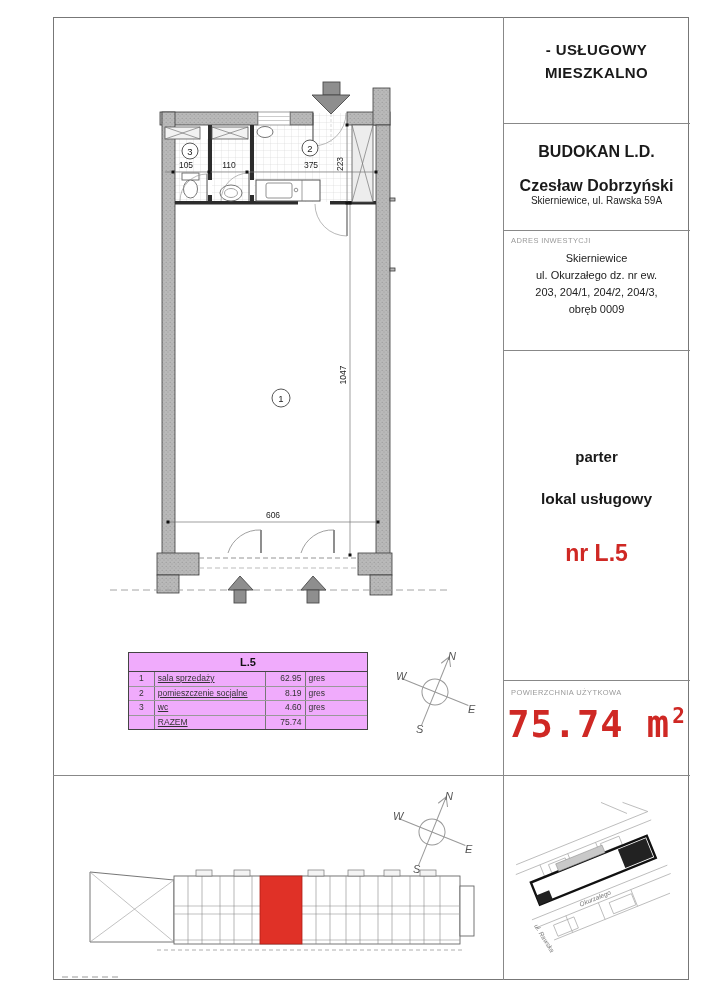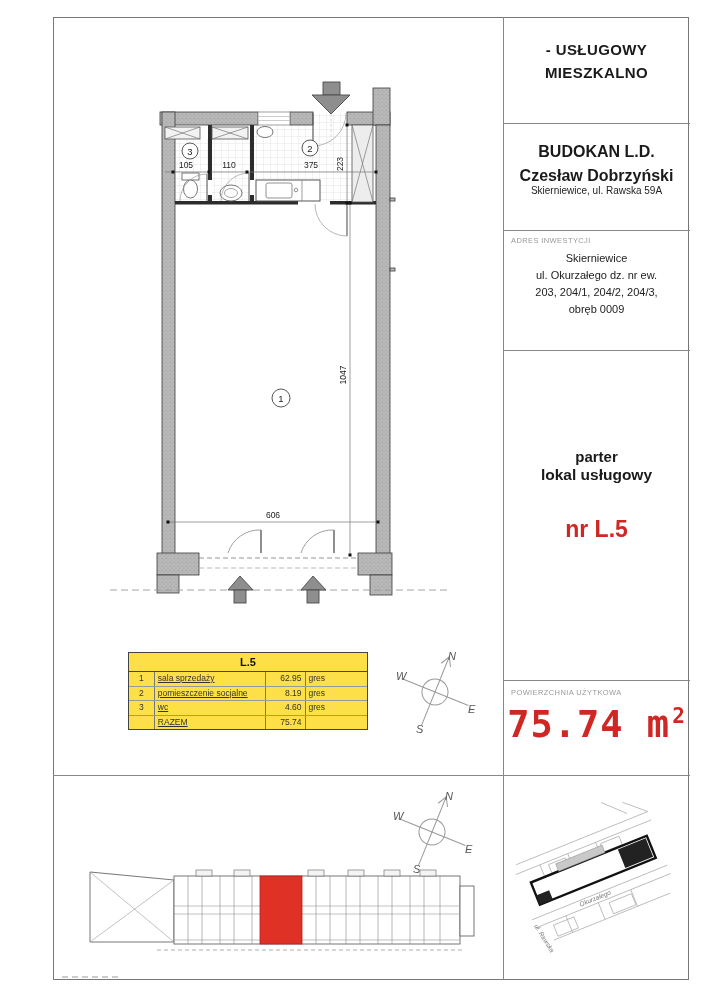--- a/index.html
+++ b/index.html
@@ -9,21 +9,21 @@
   .vline,.hline{position:absolute;background:#888;}
   .sec{position:absolute;left:504px;width:185px;box-sizing:border-box;text-align:center;}
   .b{font-weight:bold;}
   .tinyhead{position:absolute;font-size:7.5px;color:#9a9a9a;letter-spacing:.4px;}
   .red{color:#cf2824;}
   .bigarea{font-family:"DejaVu Sans Mono",monospace;font-weight:bold;color:#cf2824;
            font-size:37px;letter-spacing:1px;line-height:1;}
   .bigarea sup{font-size:21px;vertical-align:14px;margin-left:2px;}
   
   .rtable{position:absolute;left:128px;top:652px;width:240px;border:1px solid #444;box-sizing:border-box;
-          font-size:8.5px;color:#333;background:#fde047;}
+          font-size:8.5px;color:#333;background:#f0abfc;}
   .rtable .thead{border-bottom:1px solid #444;text-align:center;font-size:11px;font-weight:bold;
                  padding:3px 0;color:#111;}
   .trow{display:flex;height:13.5px;line-height:13.5px;}
   .trow>div{border-right:1px solid #777;padding:0 3px;box-sizing:border-box;overflow:hidden;}
   .trow .c1{width:26px;text-align:center;}
   .trow .c2{width:112px;text-decoration:underline;}
   .trow .c3{width:40px;text-align:right;}
   .trow .c4{width:62px;border-right:none;}
   .trow+.trow{border-top:1px solid #999;}
   svg text{font-family:"Liberation Sans",sans-serif;}
@@ -294,35 +294,35 @@
     <line x1="0" y1="121" x2="58" y2="121" stroke="#999" stroke-width="1" stroke-dasharray="6 4"></line>
   </svg>
 
   <div class="sec" style="top:38px;font-size:15px;line-height:1.55;letter-spacing:.4px;">
     <div class="b">- USŁUGOWY</div>
     <div class="b">MIESZKALNO</div>
   </div>
 
   <div class="sec" style="top:143px;">
     <div class="b" style="font-size:16px;">BUDOKAN  L.D.</div>
-    <div class="b" style="font-size:16px;margin-top:6px;">Czesław Dobrzyński</div>
+    <div class="b" style="font-size:16px;margin-top:16px;">Czesław Dobrzyński</div>
     <div style="font-size:10px;margin-top:0;color:#222;">Skierniewice, ul. Rawska 59A</div>
   </div>
 
   <div class="tinyhead" style="left:511px;top:236px;">ADRES INWESTYCJI</div>
   <div class="sec" style="top:250px;font-size:11px;line-height:1.55;color:#222;">
     <div>Skierniewice</div>
     <div>ul. Okurzałego dz. nr ew.</div>
     <div>203, 204/1, 204/2, 204/3,</div>
     <div>obręb 0009</div>
   </div>
 
   <div class="sec" style="top:448px;">
     <div class="b" style="font-size:15px;">parter</div>
-    <div class="b" style="font-size:15.5px;margin-top:1px;">lokal usługowy</div>
+    <div class="b" style="font-size:15.5px;margin-top:25px;">lokal usługowy</div>
     <div class="b red" style="font-size:23px;margin-top:32px;">nr L.5</div>
   </div>
 
   <div class="tinyhead" style="left:511px;top:688px;">POWIERZCHNIA UŻYTKOWA</div>
   <div class="sec" style="top:706px;">
     <span class="bigarea"><span>75.74</span>&nbsp;<span>m</span><sup>2</sup></span>
   </div>
 
   <svg style="position:absolute;left:512px;top:798px;" width="170" height="175" viewBox="0 0 170 175">
     <g transform="rotate(-22 85 88)">

